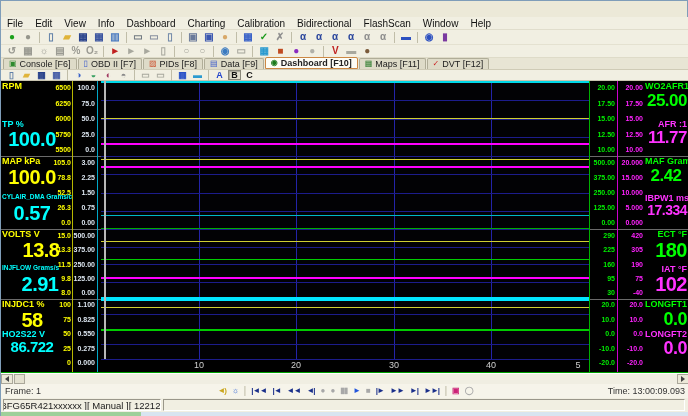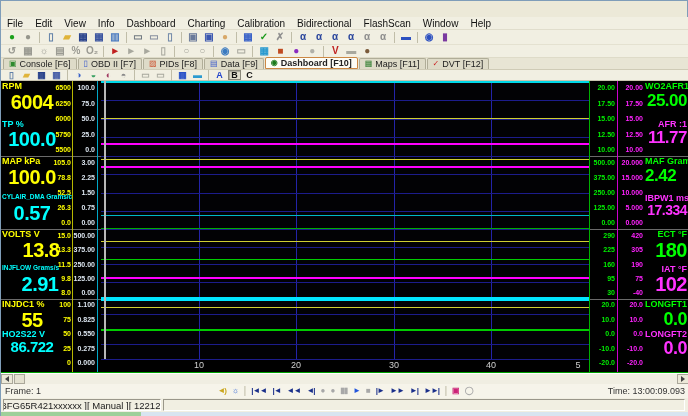--- a/index.html
+++ b/index.html
@@ -230,21 +230,20 @@
           <span class="tick" style="left: 40px; width: 30px; top: 21.5px; color: rgb(255, 255, 0);">6250</span>
           <span class="tick" style="left: 40px; width: 30px; top: 37px; color: rgb(255, 255, 0);">6000</span>
           <span class="tick" style="left: 40px; width: 30px; top: 52.5px; color: rgb(255, 255, 0);">5750</span>
           <span class="tick" style="left: 40px; width: 30px; top: 68px; color: rgb(255, 255, 0);">5500</span>
           <span class="tick" style="left: 72px; width: 22px; top: 6px; color: rgb(220, 230, 240);">100.0</span>
           <span class="tick" style="left: 72px; width: 22px; top: 21.5px; color: rgb(220, 230, 240);">75.0</span>
           <span class="tick" style="left: 72px; width: 22px; top: 37px; color: rgb(220, 230, 240);">50.0</span>
           <span class="tick" style="left: 72px; width: 22px; top: 52.5px; color: rgb(220, 230, 240);">25.0</span>
           <span class="tick" style="left: 72px; width: 22px; top: 68px; color: rgb(220, 230, 240);">0.0</span>
           <span class="pid-label" style="left: 1px; width: 60px; top: 1px; text-align: left; color: rgb(255, 255, 0); font-size: 9px;">RPM</span>
-          <span class="pid-value" style="left: 1px; width: 60px; top: 11px; text-align: center; color: rgb(255, 255, 0); font-size: 20px;">6004</span>
           <span class="pid-label" style="left: 1px; width: 60px; top: 38.5px; text-align: left; color: rgb(0, 255, 255); font-size: 9px;">TP %</span>
           <span class="pid-value" style="left: 1px; width: 60px; top: 47.5px; text-align: center; color: rgb(0, 255, 255); font-size: 20px;">100.0</span>
         </div>
         <div class="section" style="top: 75px; height: 73px;">
           <div class="sep-line" style="top: 0px;"></div>
           <span class="tick" style="left: 40px; width: 30px; top: 6px; color: rgb(255, 255, 0);">105.0</span>
           <span class="tick" style="left: 40px; width: 30px; top: 21px; color: rgb(255, 255, 0);">78.8</span>
           <span class="tick" style="left: 40px; width: 30px; top: 36px; color: rgb(255, 255, 0);">52.5</span>
           <span class="tick" style="left: 40px; width: 30px; top: 51px; color: rgb(255, 255, 0);">26.3</span>
           <span class="tick" style="left: 40px; width: 30px; top: 66px; color: rgb(255, 255, 0);">0.0</span>
@@ -281,21 +280,21 @@
           <span class="tick" style="left: 40px; width: 30px; top: 19.5px; color: rgb(255, 255, 0);">75</span>
           <span class="tick" style="left: 40px; width: 30px; top: 34px; color: rgb(255, 255, 0);">50</span>
           <span class="tick" style="left: 40px; width: 30px; top: 48.5px; color: rgb(255, 255, 0);">25</span>
           <span class="tick" style="left: 40px; width: 30px; top: 63px; color: rgb(255, 255, 0);">0</span>
           <span class="tick" style="left: 72px; width: 22px; top: 5px; color: rgb(220, 230, 240);">1.100</span>
           <span class="tick" style="left: 72px; width: 22px; top: 19.5px; color: rgb(220, 230, 240);">0.825</span>
           <span class="tick" style="left: 72px; width: 22px; top: 34px; color: rgb(220, 230, 240);">0.550</span>
           <span class="tick" style="left: 72px; width: 22px; top: 48.5px; color: rgb(220, 230, 240);">0.275</span>
           <span class="tick" style="left: 72px; width: 22px; top: 63px; color: rgb(220, 230, 240);">0.000</span>
           <span class="pid-label" style="left: 1px; width: 60px; top: 1px; text-align: left; color: rgb(255, 255, 0); font-size: 9px;">INJDC1 %</span>
-          <span class="pid-value" style="left: 1px; width: 60px; top: 11px; text-align: center; color: rgb(255, 255, 0); font-size: 20px;">55</span>
+          <span class="pid-value" style="left: 1px; width: 60px; top: 11px; text-align: center; color: rgb(255, 255, 0); font-size: 20px;">58</span>
           <span class="pid-label" style="left: 1px; width: 60px; top: 31px; text-align: left; color: rgb(0, 255, 255); font-size: 9px;">HO2S22 V</span>
           <span class="pid-value" style="left: 1px; width: 60px; top: 40px; text-align: center; color: rgb(0, 255, 255); font-size: 15px;">86.722</span>
         </div>
       </div>
     <div id="plot">
         <div class="gridv" style="left: 98px;"></div>
         <div class="gridv" style="left: 195px;"></div>
         <div class="gridv" style="left: 293px;"></div>
         <div class="gridv" style="left: 390px;"></div>
         <div class="gridh" style="top: 0px;"></div>
@@ -359,21 +358,21 @@
           <span class="tick" style="left: 2px; width: 24px; top: 21px; color: rgb(0, 238, 0);">375.00</span>
           <span class="tick" style="left: 2px; width: 24px; top: 36px; color: rgb(0, 238, 0);">250.00</span>
           <span class="tick" style="left: 2px; width: 24px; top: 51px; color: rgb(0, 238, 0);">125.00</span>
           <span class="tick" style="left: 2px; width: 24px; top: 66px; color: rgb(0, 238, 0);">0.00</span>
           <span class="tick" style="left: 30px; width: 24px; top: 6px; color: rgb(255, 34, 255);">20.000</span>
           <span class="tick" style="left: 30px; width: 24px; top: 21px; color: rgb(255, 34, 255);">15.000</span>
           <span class="tick" style="left: 30px; width: 24px; top: 36px; color: rgb(255, 34, 255);">10.000</span>
           <span class="tick" style="left: 30px; width: 24px; top: 51px; color: rgb(255, 34, 255);">5.000</span>
           <span class="tick" style="left: 30px; width: 24px; top: 66px; color: rgb(255, 34, 255);">0.000</span>
           <span class="pid-label" style="left: 56px; width: 42px; top: 1px; text-align: right; color: rgb(0, 255, 0); font-size: 9px;">MAF Grams/s</span>
-          <span class="pid-value" style="left: 56px; width: 42px; top: 11px; text-align: left; color: rgb(0, 255, 0); font-size: 17px;">2.42</span>
+          <span class="pid-value" style="left: 56px; width: 42px; top: 11px; text-align: center; color: rgb(0, 255, 0); font-size: 17px;">2.42</span>
           <span class="pid-label" style="left: 56px; width: 26px; top: 37.5px; text-align: right; color: rgb(255, 51, 255); font-size: 9px;">IBPW1 ms</span>
           <span class="pid-value" style="left: 56px; width: 42px; top: 46.5px; text-align: right; color: rgb(255, 51, 255); font-size: 14px;">17.334</span>
         </div>
         <div class="section" style="top: 148px; height: 70px;">
           <div class="sep-line" style="top: 0px;"></div>
           <span class="tick" style="left: 2px; width: 24px; top: 6px; color: rgb(0, 238, 0);">290</span>
           <span class="tick" style="left: 2px; width: 24px; top: 20.25px; color: rgb(0, 238, 0);">225</span>
           <span class="tick" style="left: 2px; width: 24px; top: 34.5px; color: rgb(0, 238, 0);">160</span>
           <span class="tick" style="left: 2px; width: 24px; top: 48.75px; color: rgb(0, 238, 0);">95</span>
           <span class="tick" style="left: 2px; width: 24px; top: 63px; color: rgb(0, 238, 0);">30</span>

